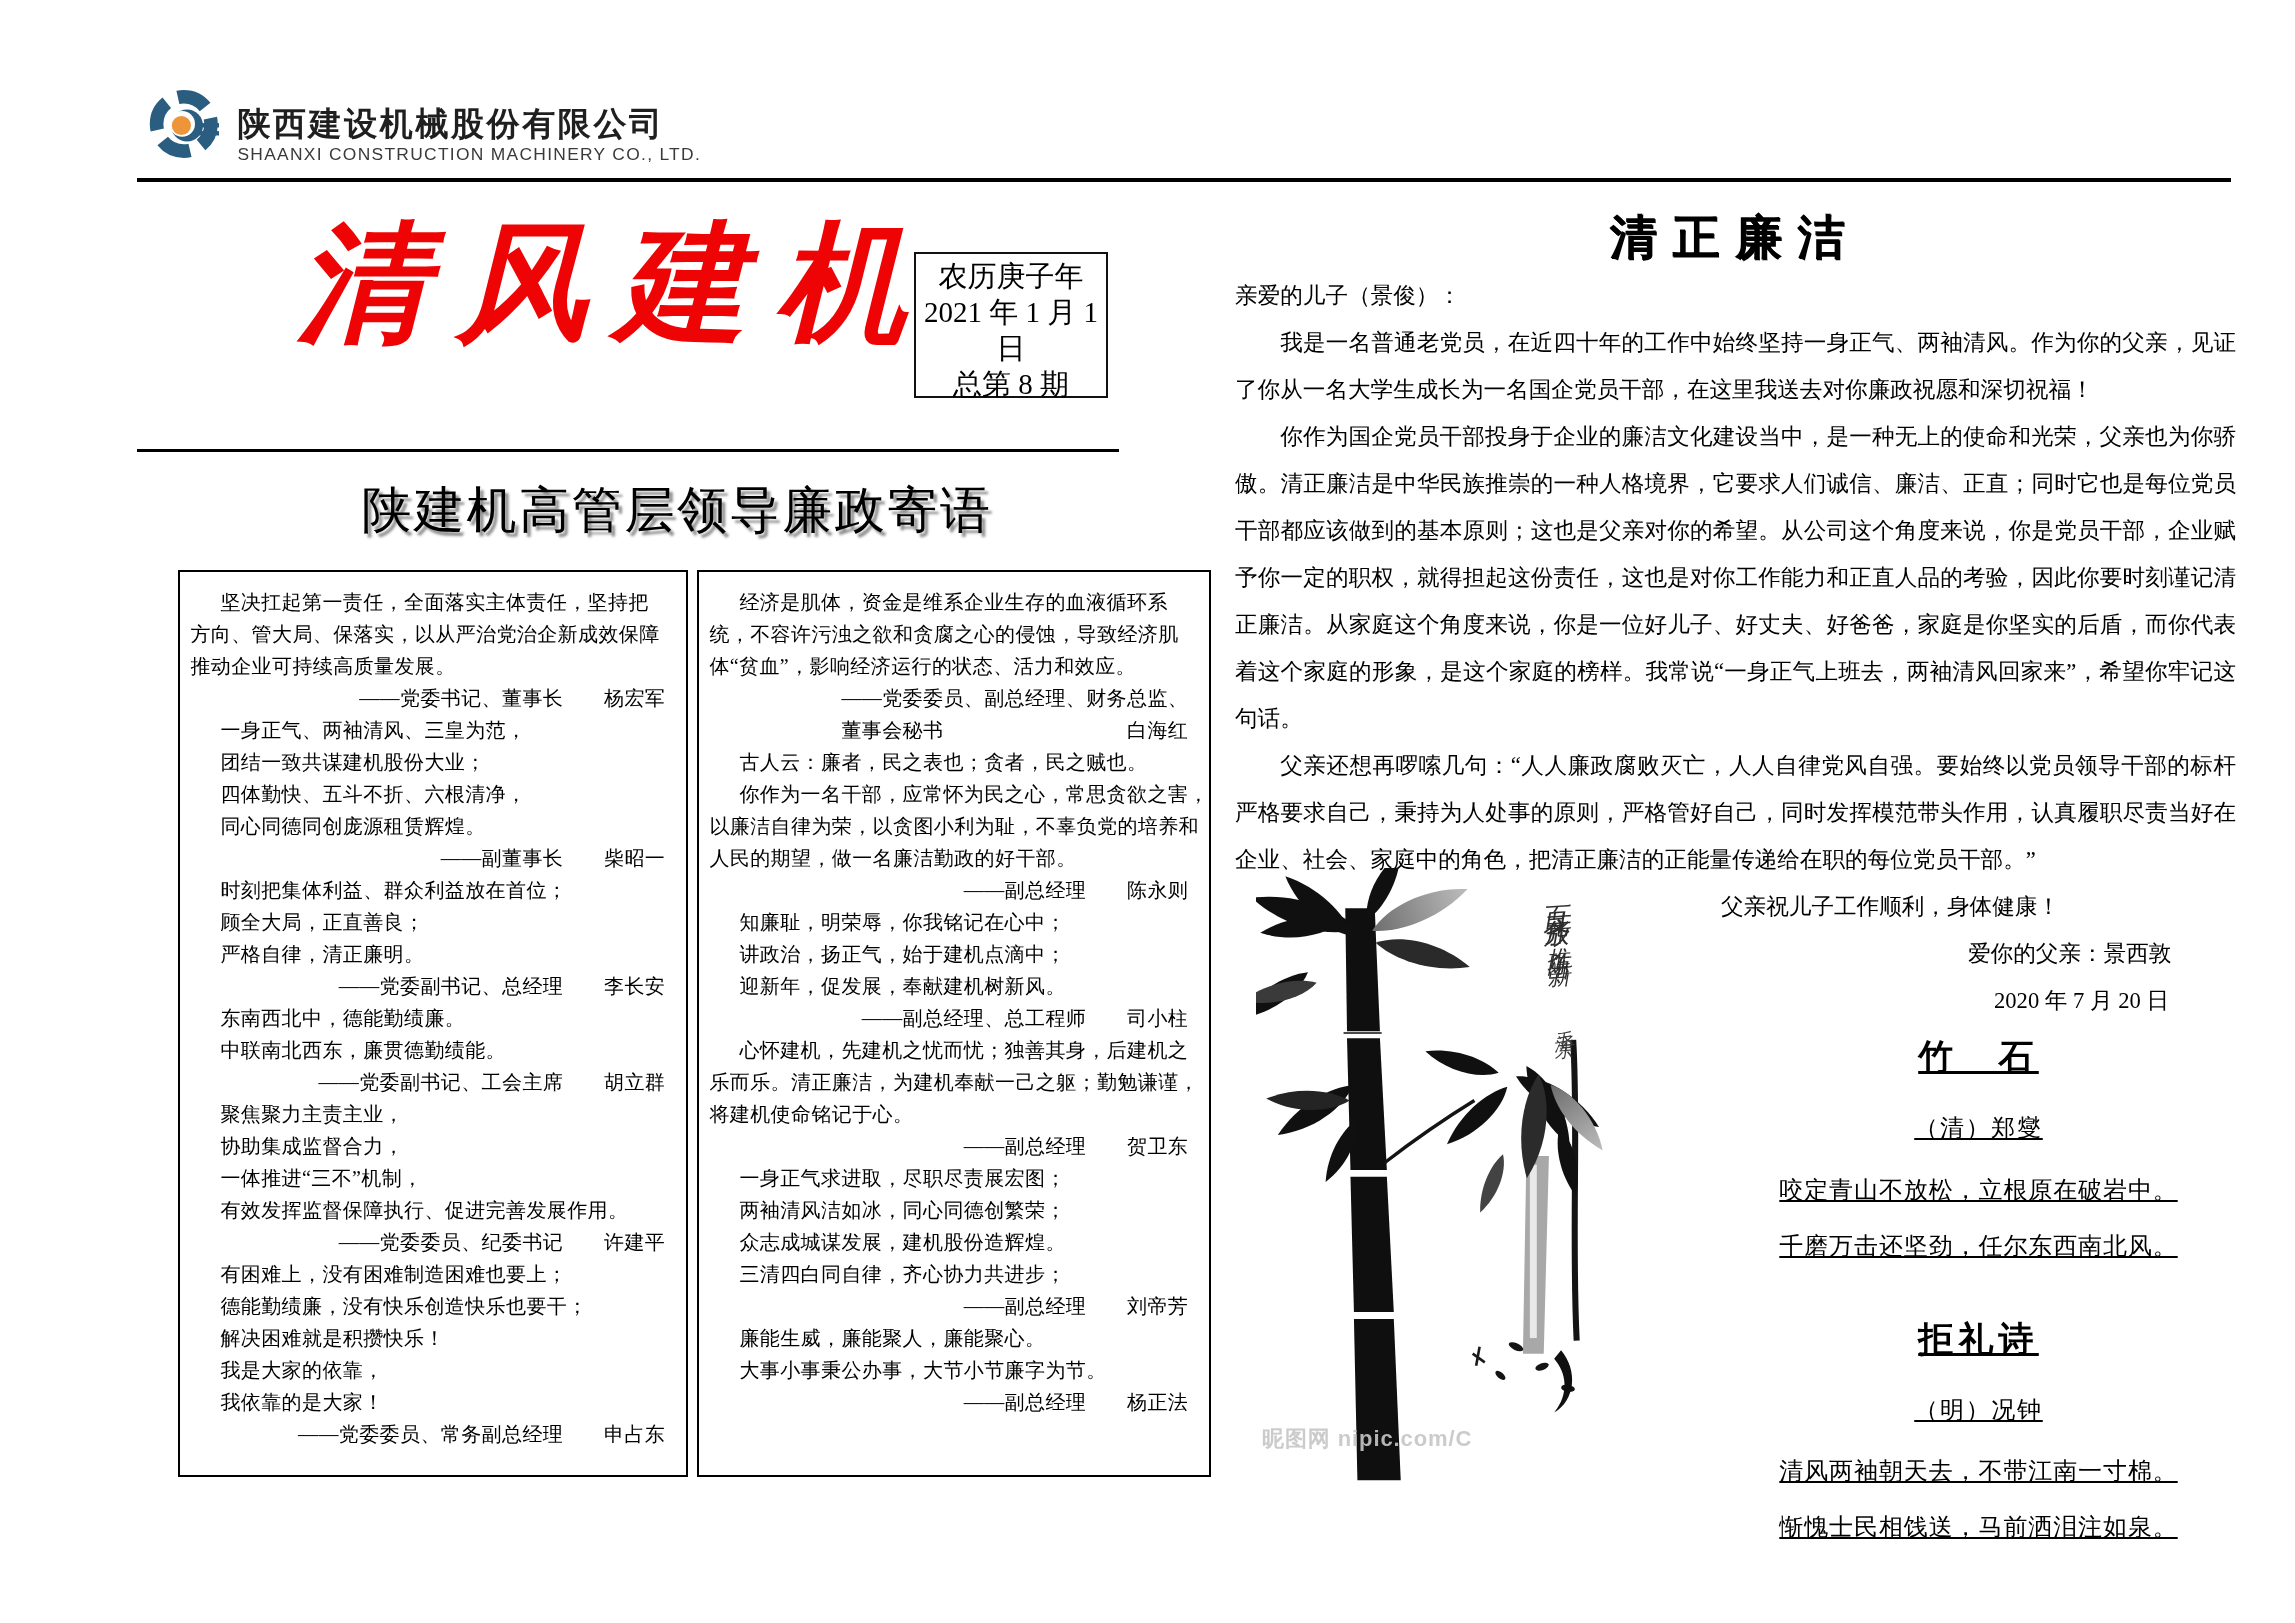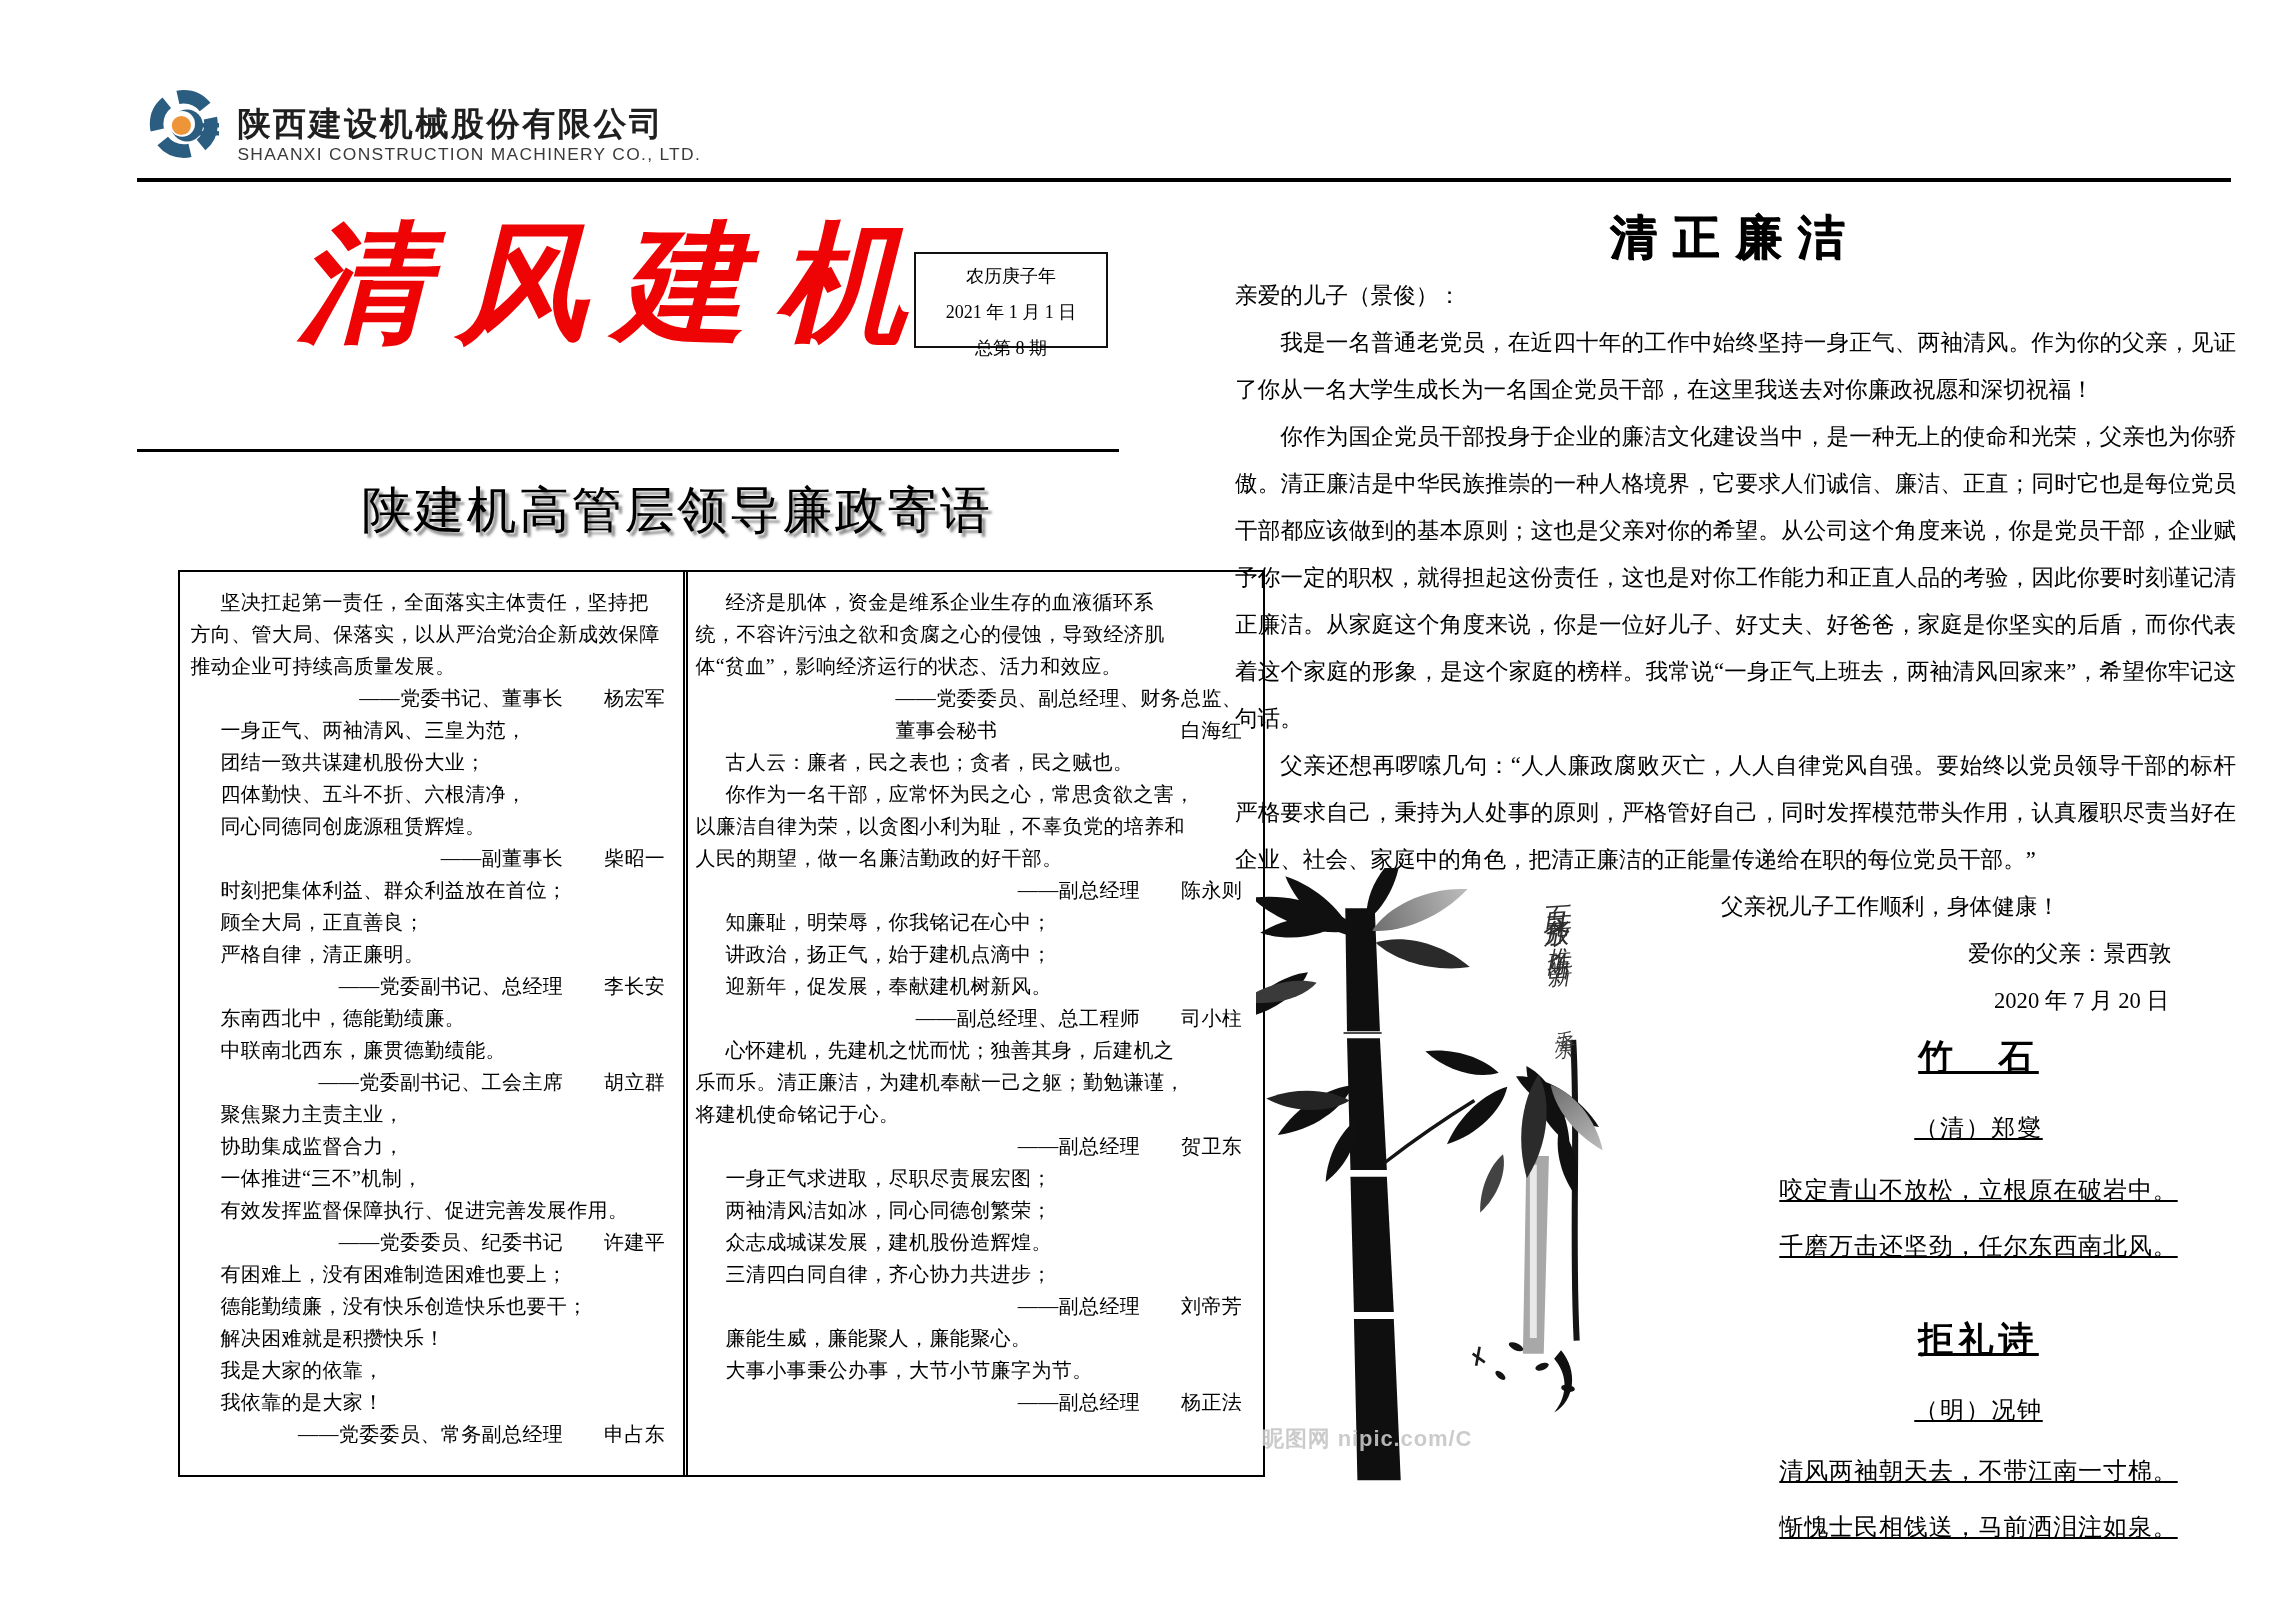--- a/index.html
+++ b/index.html
@@ -16,40 +16,40 @@
   .logo-cn{font-family:"Liberation Sans","DejaVu Sans",sans-serif; font-weight:bold; font-size:33px; letter-spacing:2.6px; color:#1f1f1f; line-height:35px;}
   .logo-en{font-family:"Liberation Sans","DejaVu Sans",sans-serif; font-size:17.4px; letter-spacing:1.3px; color:#3a3a3a; margin-top:3.5px;}
   .rule-top{left:137px; top:178px; width:2094px; height:4.3px;}
 
   .masthead{
     position:absolute; left:278px; top:208px; width:677px; text-align:center;
     font-size:130px; line-height:152px; font-weight:bold; font-style:italic;
     color:#ee0404; letter-spacing:29.5px; white-space:nowrap;
   }
   .issue-box{
-    position:absolute; left:914px; top:252px; width:194px; height:96px;
+    position:absolute; left:914px; top:252px; width:194px; height:146px;
     border:2.6px solid #111; box-sizing:border-box; text-align:center;
-    font-size:18px; line-height:36px; padding-top:3.5px;
+    font-size:29px; line-height:36px; padding-top:3.5px;
   }
   .rule-left{left:137px; top:449px; width:982px; height:2.6px;}
 
   .section-title{
     position:absolute; left:139px; top:477px; width:1076px; text-align:center;
     font-size:50px; font-weight:normal; letter-spacing:2.6px;
     text-shadow:3.5px 4.3px 2.6px rgba(0,0,0,0.45);
   }
 
   
   .q-box{
     position:absolute; top:570px; height:907px; border:2.6px solid #000;
     box-sizing:border-box; padding:14px 10.4px 0 10.4px;
     font-size:20px; line-height:32px; overflow:hidden; letter-spacing:0.4px;
   }
   .box1{left:178px; width:510px;}
-  .box2{left:683px; width:582px;}
+  .box2{left:697px; width:514px;}
   .q-i{text-indent:1.5em; white-space:nowrap;}
   .q-l{white-space:nowrap;}
   .q-a{text-align:right; padding-right:10.4px; white-space:nowrap;}
 
   
   .r-title{
     position:absolute; left:1232px; top:206px; width:1006px; text-align:center;
     font-size:47px; font-weight:800; letter-spacing:15.6px;
     text-shadow:0.9px 0.9px 0 #000;
   }

